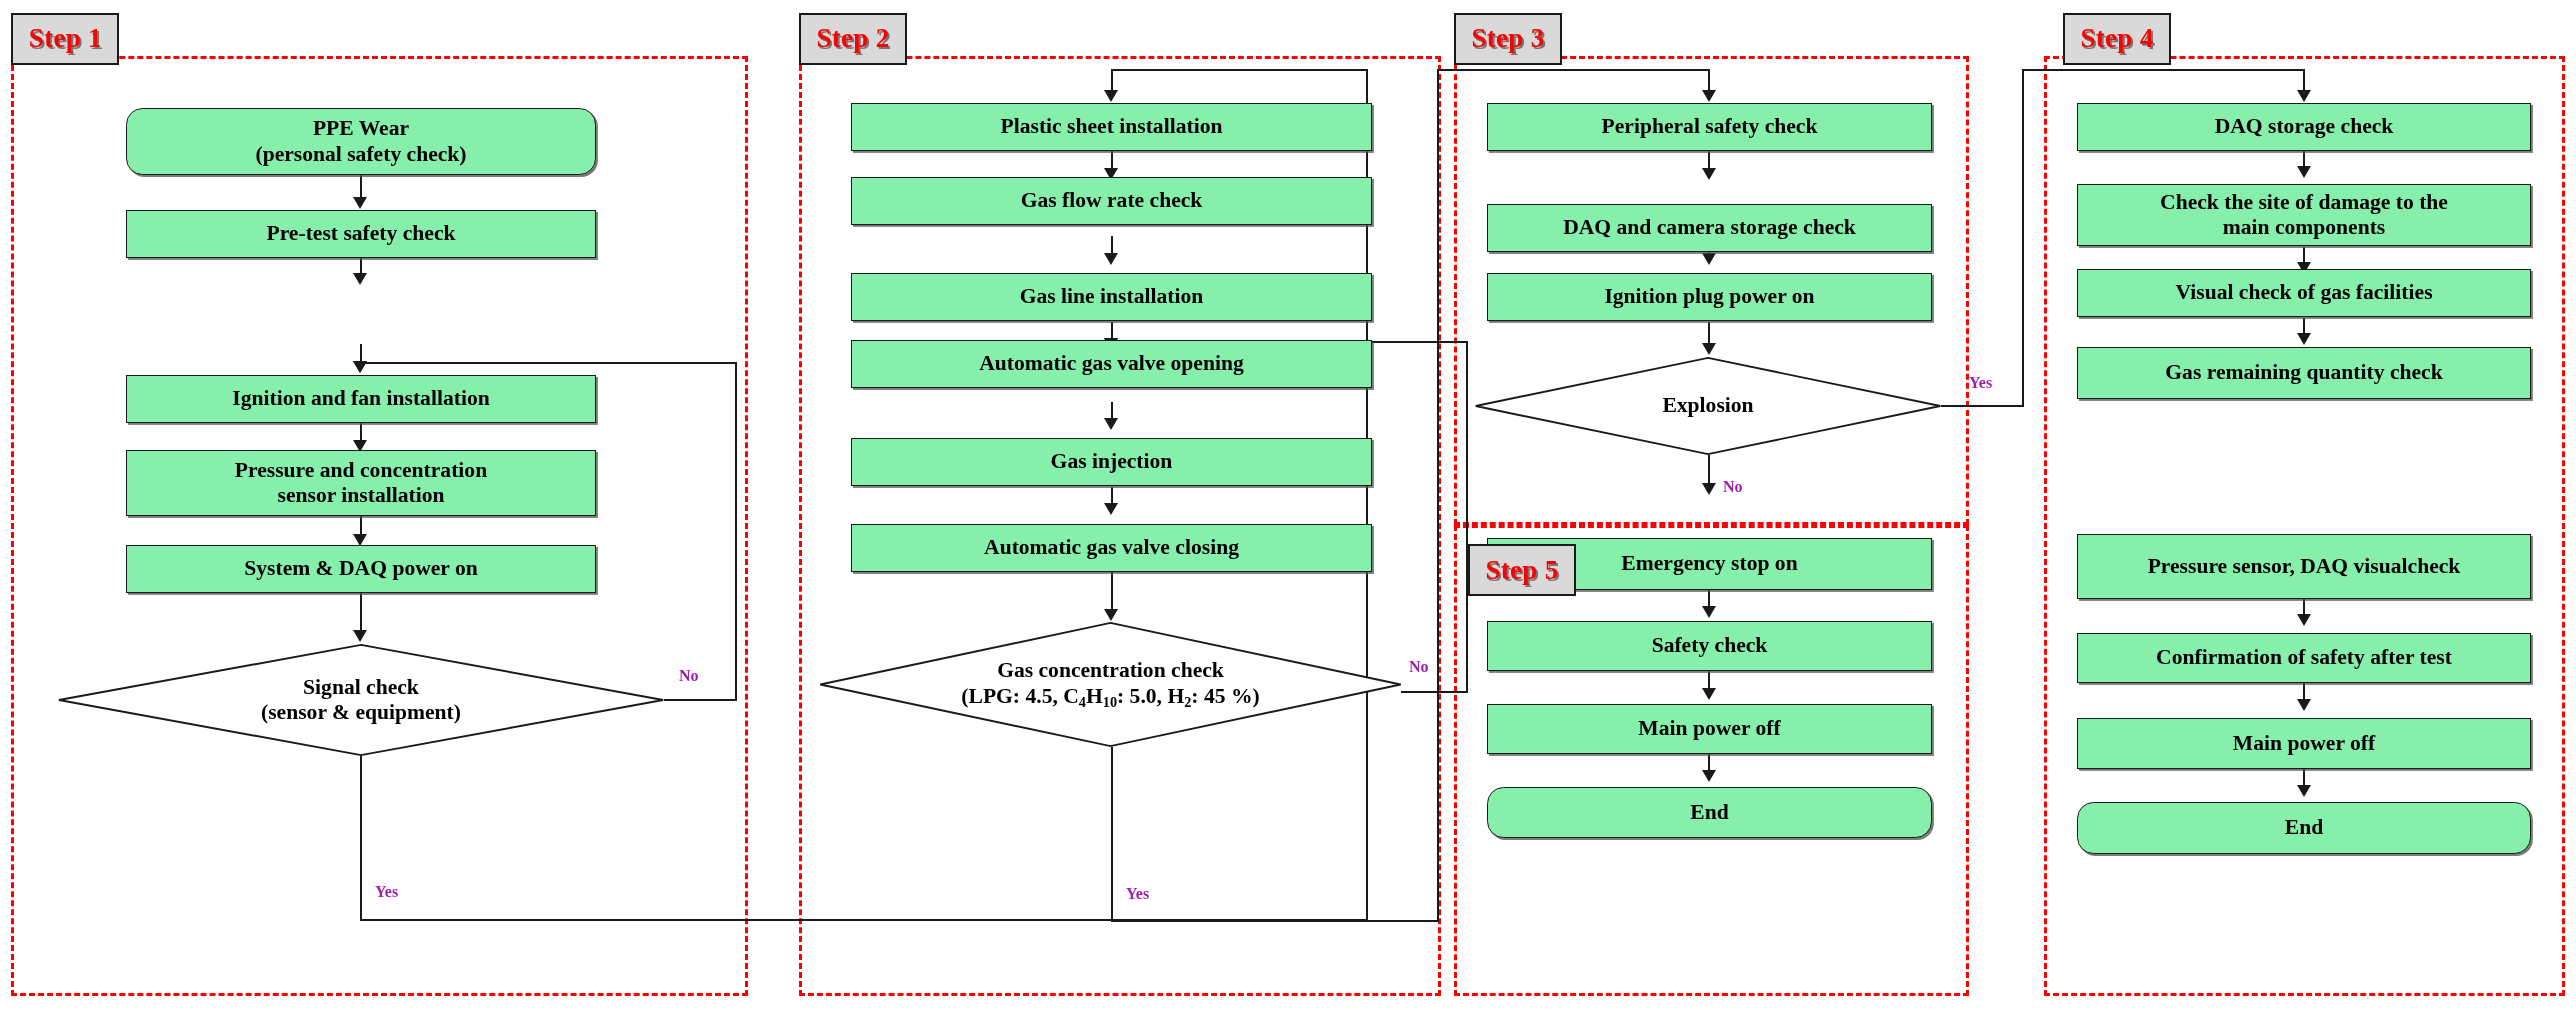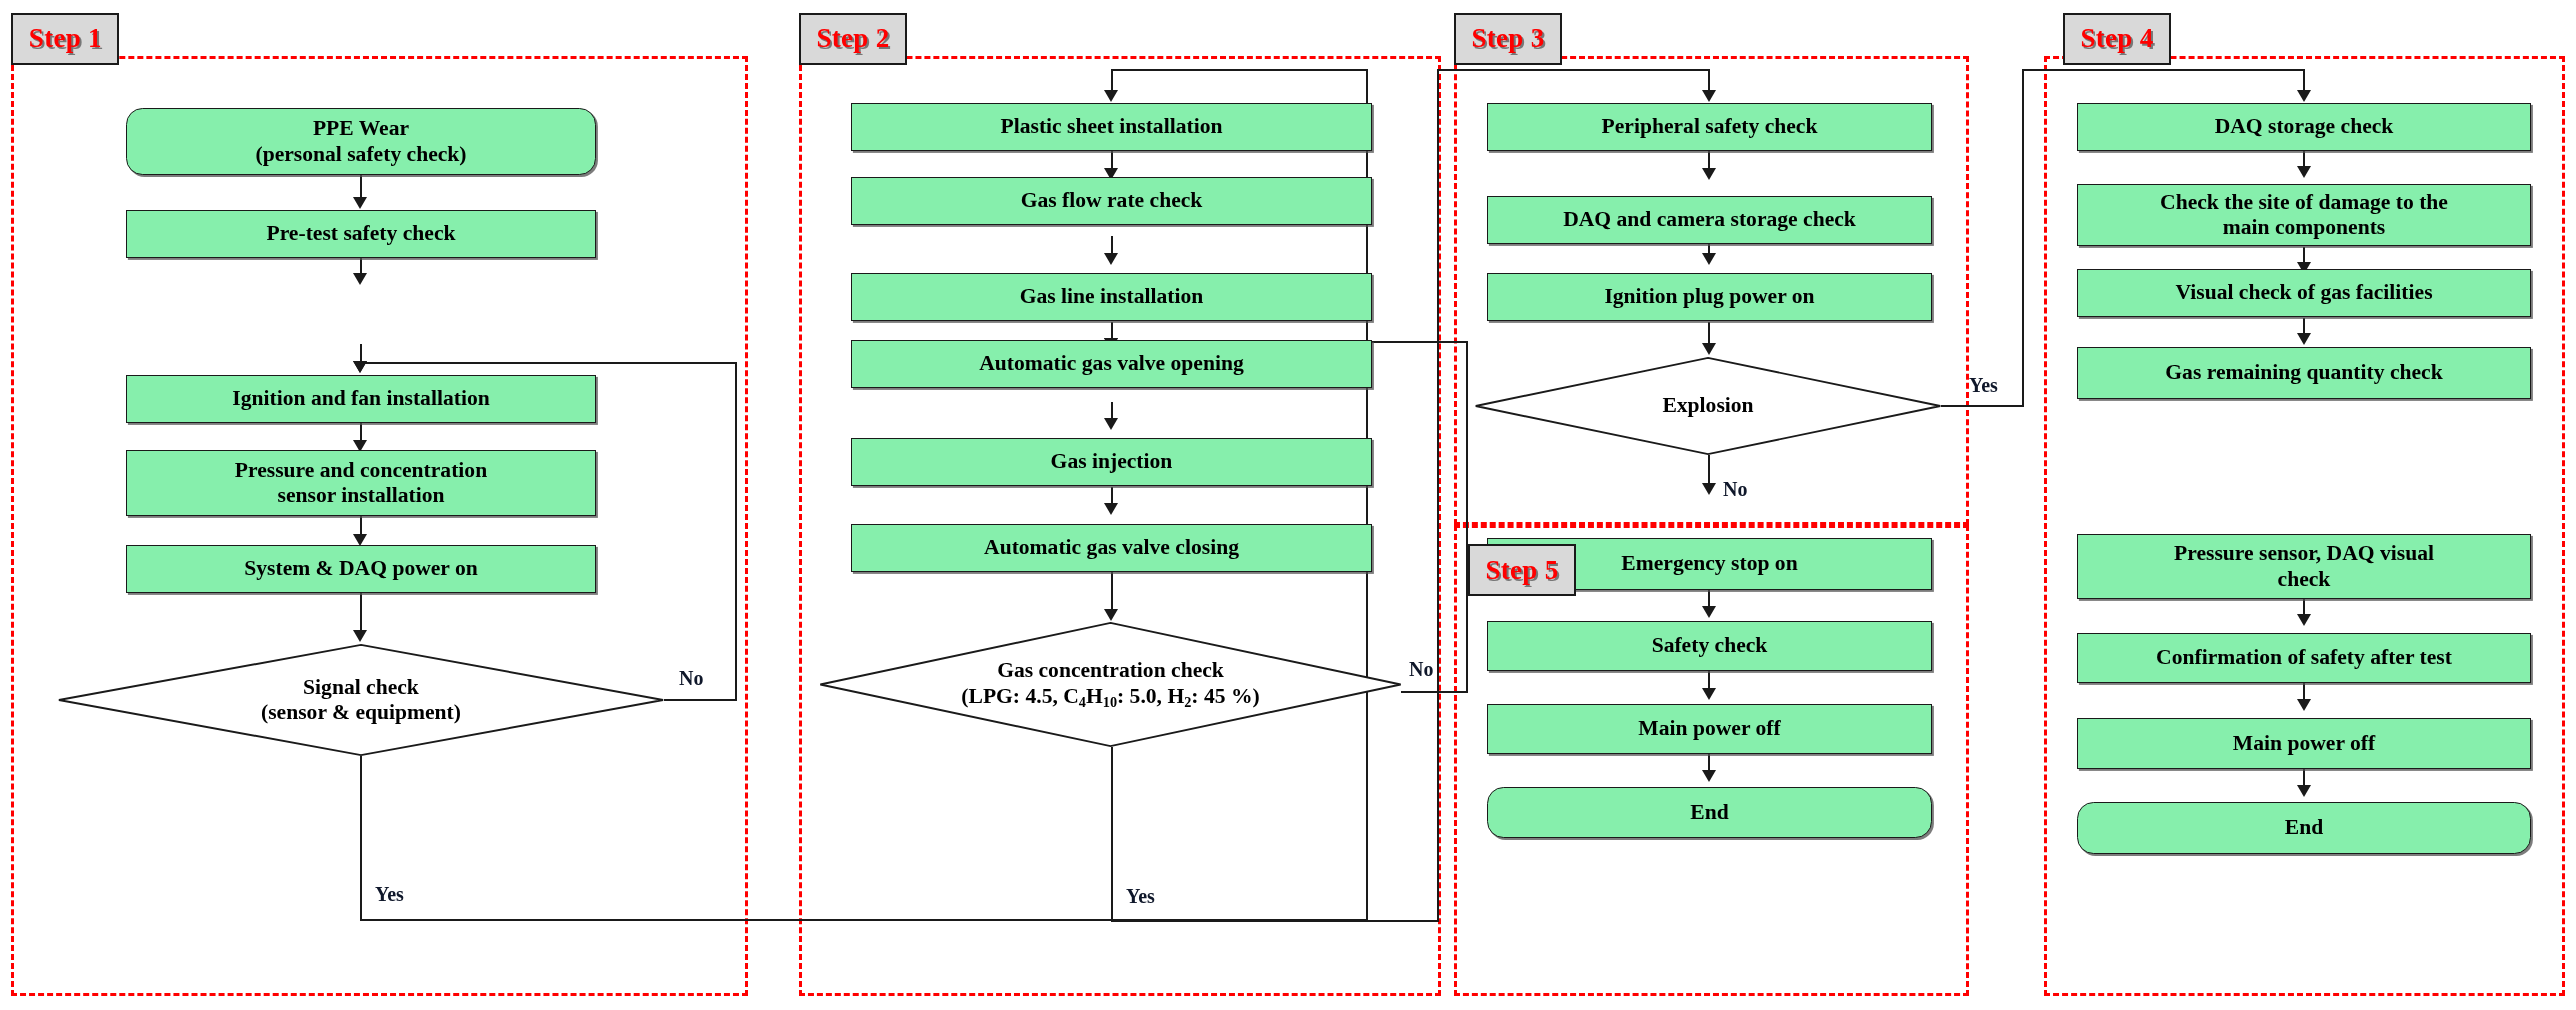--- a/index.html
+++ b/index.html
@@ -84,23 +84,23 @@
     position:absolute;
     width:0;height:0;
     border-left:7px solid transparent;
     border-right:7px solid transparent;
     border-top:12px solid #1a1a1a;
     z-index:11;
   }
 
   .branchlabel{
     position:absolute;
-    font-size:20px;
+    font-size:16px;
     font-weight:bold;
-    color:#0f172a;
+    color:#a21caf;
     z-index:30;
     white-space:nowrap;
   }
 
   sub{ font-size:0.66em; vertical-align:-0.28em; }
 </style>
 </head>
 <body>
 
 <div id="canvas">
@@ -250,21 +250,21 @@
   <div class="vline" style="left:1708px;top:69px;height:25.4px;"></div>
   <div class="arrowhead" style="left:1702px;top:90px;"></div>
 
   <div class="node" style="left:1487px;top:103px;width:445px;height:48px;">
     <span>Peripheral safety check</span>
   </div>
 
   <div class="vline" style="left:1708px;top:151px;height:21.6px;"></div>
   <div class="arrowhead" style="left:1702px;top:168px;"></div>
 
-  <div class="node" style="left:1487px;top:196px;width:445px;height:48px;">
+  <div class="node" style="left:1487px;top:204px;width:445px;height:48px;">
     <span>DAQ and camera storage check</span>
   </div>
 
   <div class="vline" style="left:1708px;top:236px;height:21.6px;"></div>
   <div class="arrowhead" style="left:1702px;top:253px;"></div>
 
   <div class="node" style="left:1487px;top:273px;width:445px;height:48px;">
     <span>Ignition plug power on</span>
   </div>
 
@@ -336,21 +336,21 @@
     <span>Visual check of gas facilities</span>
   </div>
 
   <div class="vline" style="left:2303px;top:318px;height:20.3px;"></div>
   <div class="arrowhead" style="left:2297px;top:333px;"></div>
 
   <div class="node" style="left:2077px;top:347px;width:454px;height:52px;">
     <span>Gas remaining quantity check</span>
   </div>
 
-  <div class="node" style="left:2077px;top:534px;width:454px;height:65px;flex-direction:column;">
+  <div class="node" style="left:2077px;top:534px;width:454px;height:65px;flex-direction:row;">
     <span>Pressure sensor, DAQ visual</span>
     <span>check</span>
   </div>
 
   <div class="vline" style="left:2303px;top:599px;height:20.3px;"></div>
   <div class="arrowhead" style="left:2297px;top:614px;"></div>
 
   <div class="node" style="left:2077px;top:633px;width:454px;height:50px;">
     <span>Confirmation of safety after test</span>
   </div>

